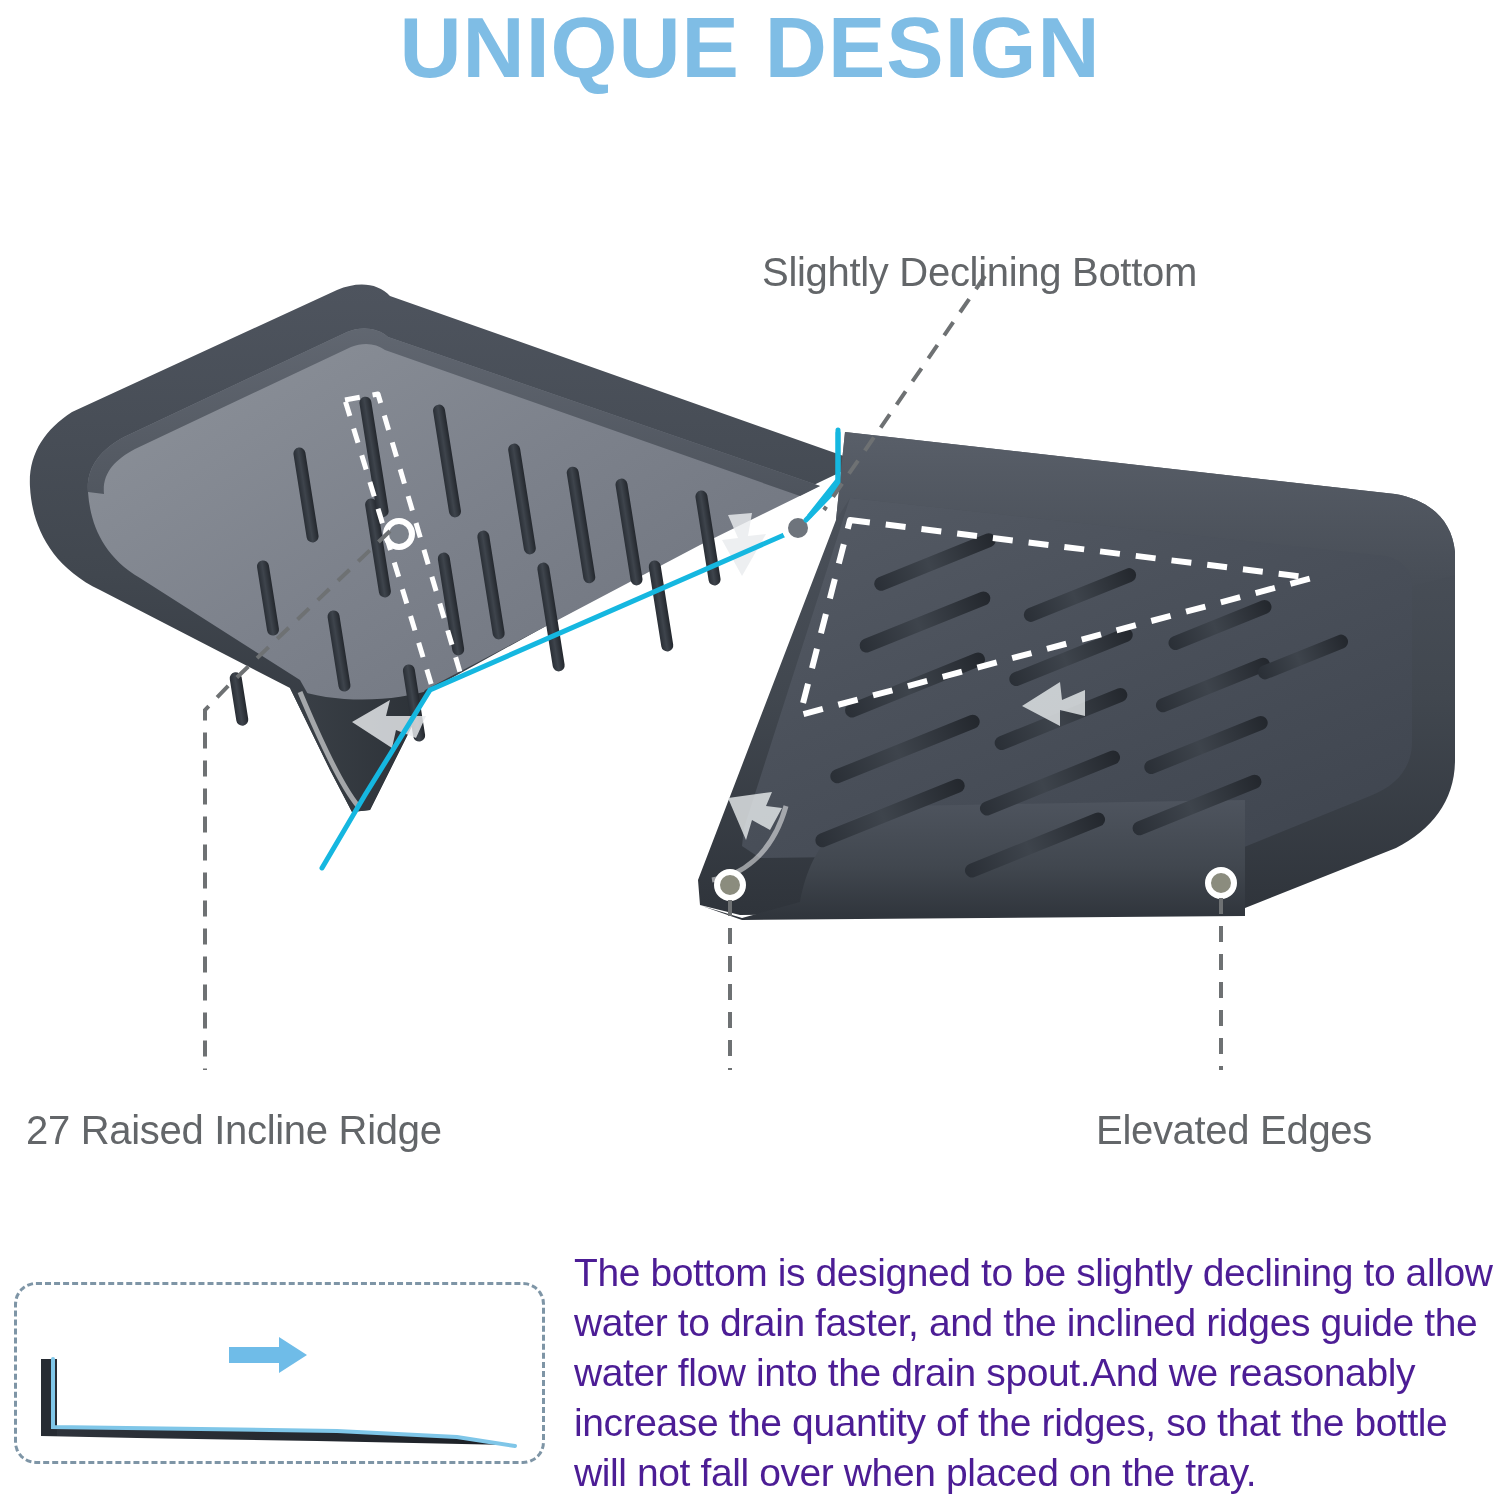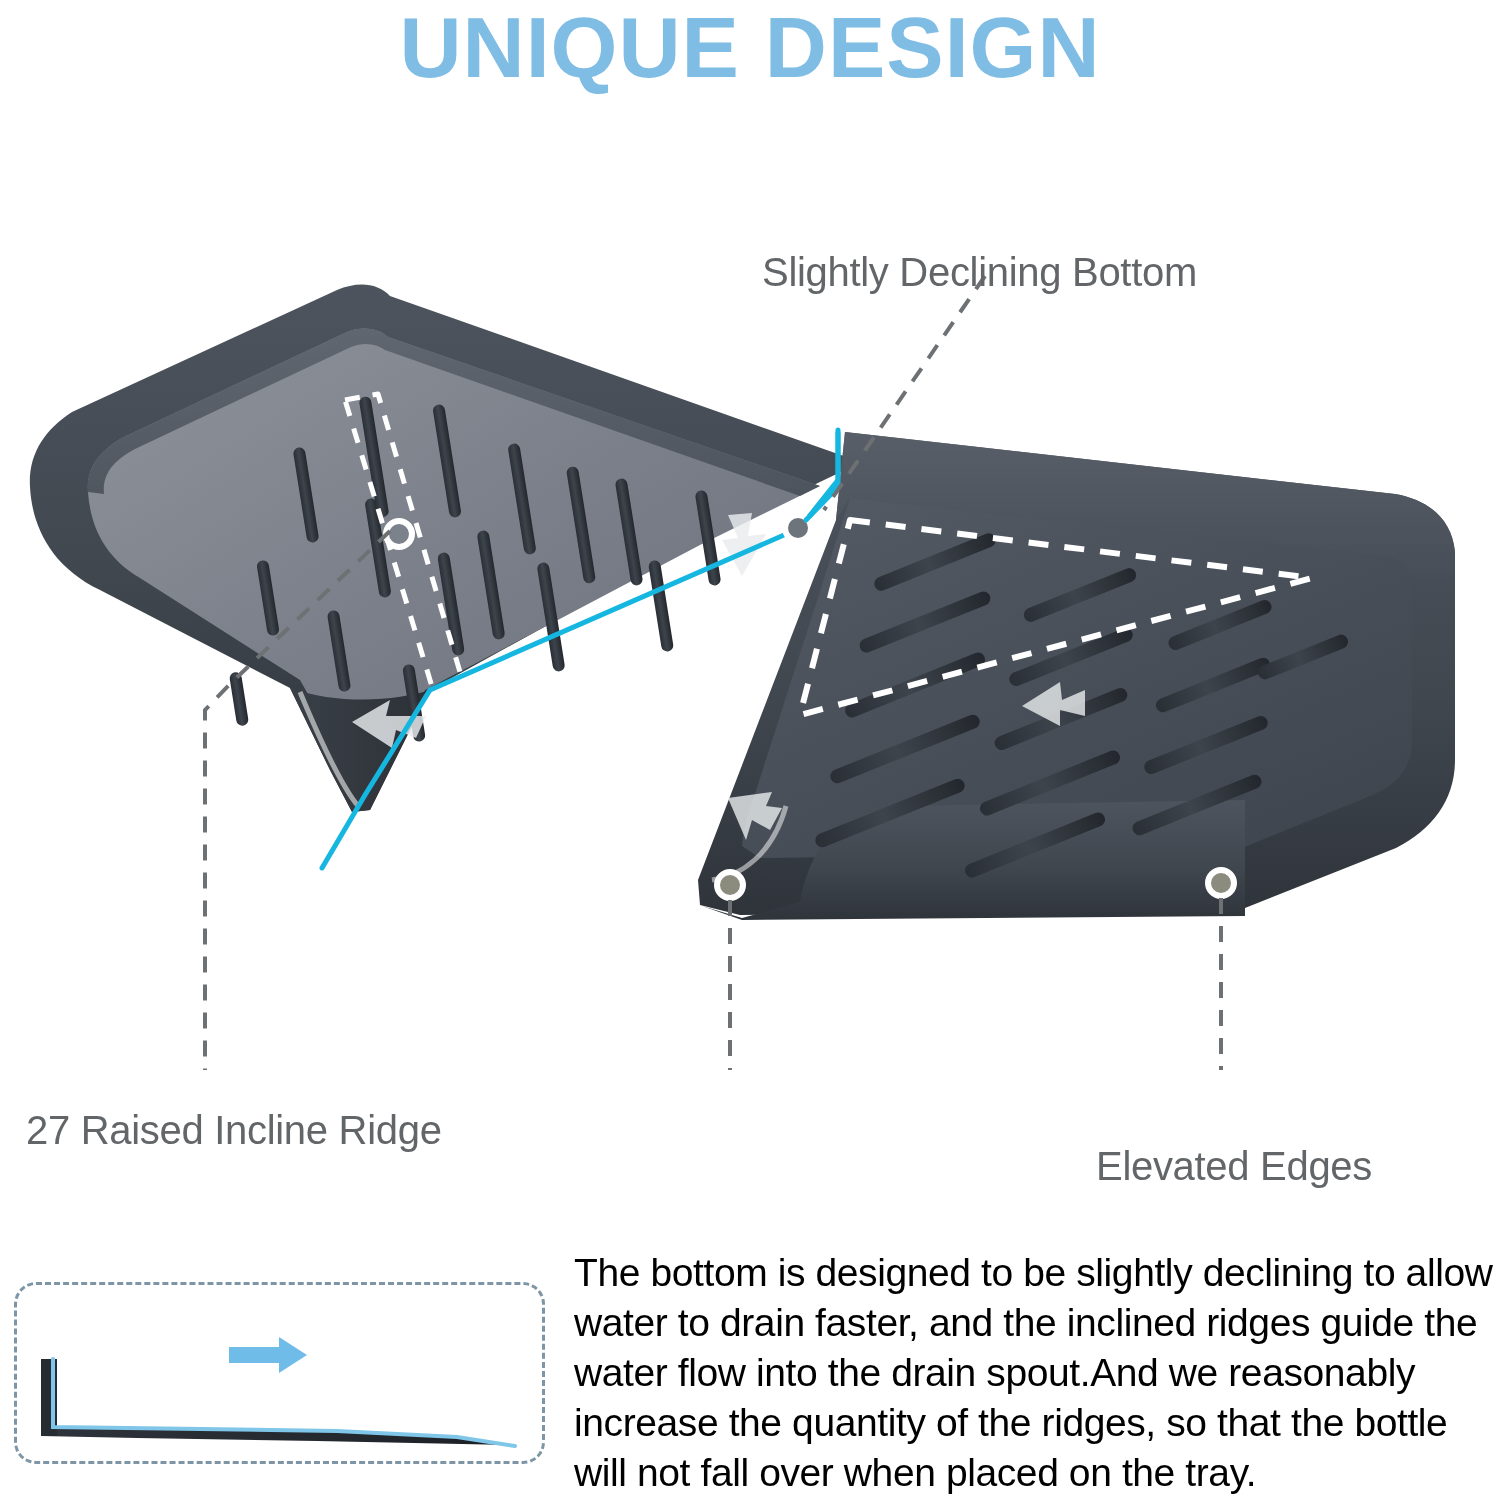--- a/index.html
+++ b/index.html
@@ -36,21 +36,21 @@
     font-size: 40px;
     color: #636669;
     font-family: "Liberation Sans", sans-serif;
     white-space: nowrap;
     font-weight: 400;
     letter-spacing: -0.3px;
   }
   #lbl-declining { top: 206px; left: 762px; margin-top: 44px; }
   #lbl-ridge     { top: 1108px; left: 26px; }
   #lbl-spout     { top: 1108px; left: 641px; }
-  #lbl-edges     { top: 1144px; left: 1096px; }
+  #lbl-edges     { top: 1108px; left: 1096px; }
 
   
   #illus {
     position: absolute;
     top: 0; left: 0;
     width: 1500px; height: 1498px;
     pointer-events: none;
   }
 
   
@@ -63,21 +63,21 @@
     background: #ffffff;
   }
 
   
   #paragraph {
     position: absolute;
     left: 574px; top: 1248px;
     width: 926px;
     font-size: 39px;
     line-height: 50px;
-    color: #000000;
+    color: #4c1d95;
     font-family: "Liberation Sans", sans-serif;
     letter-spacing: -0.4px;
   }
 </style>
 </head>
 <body>
 
 <div id="page">
 
   <div id="title">UNIQUE DESIGN</div>

